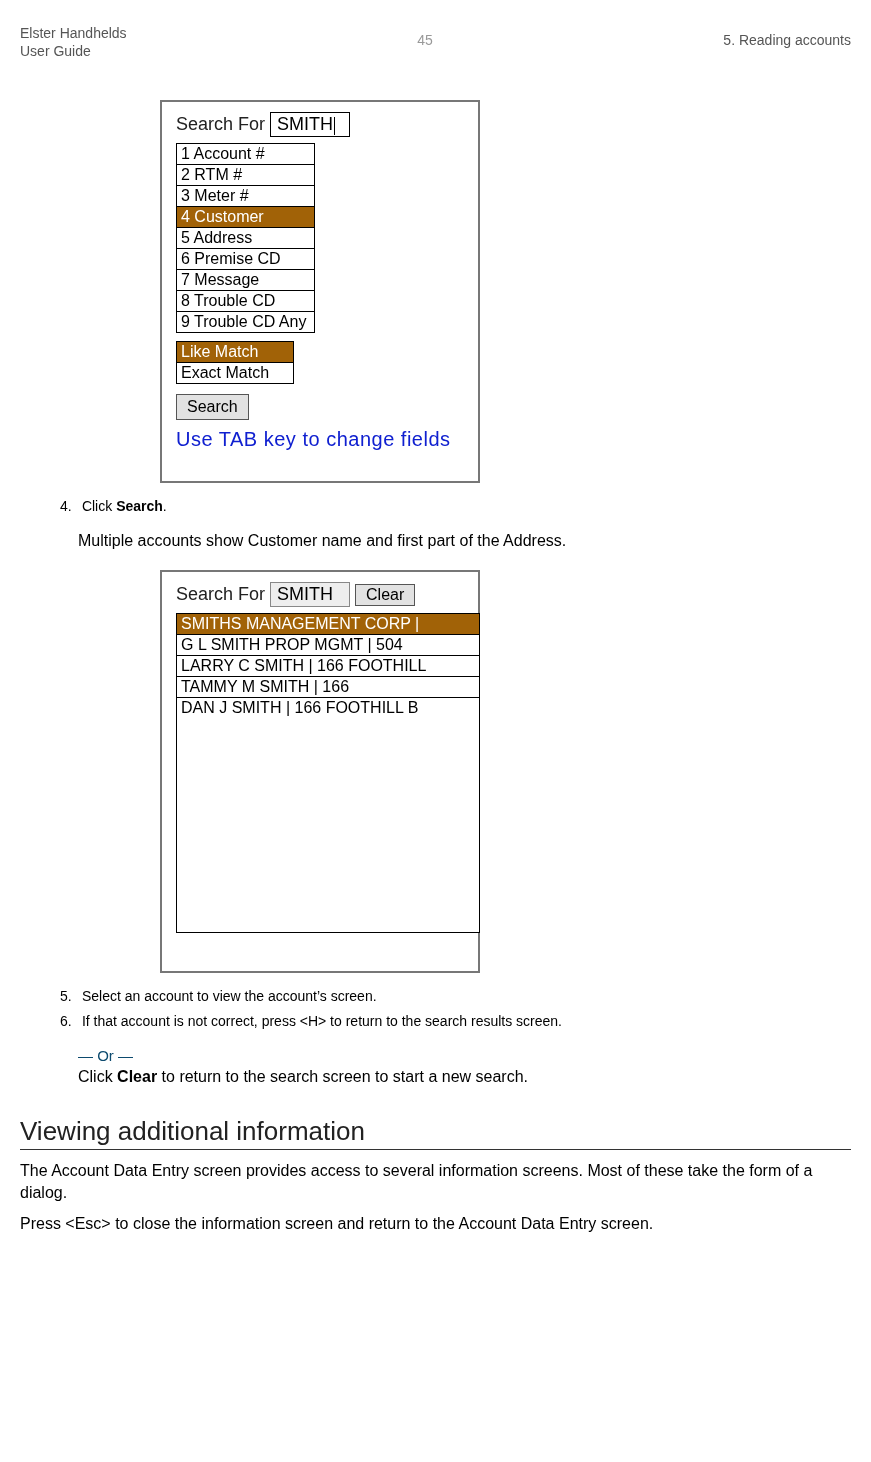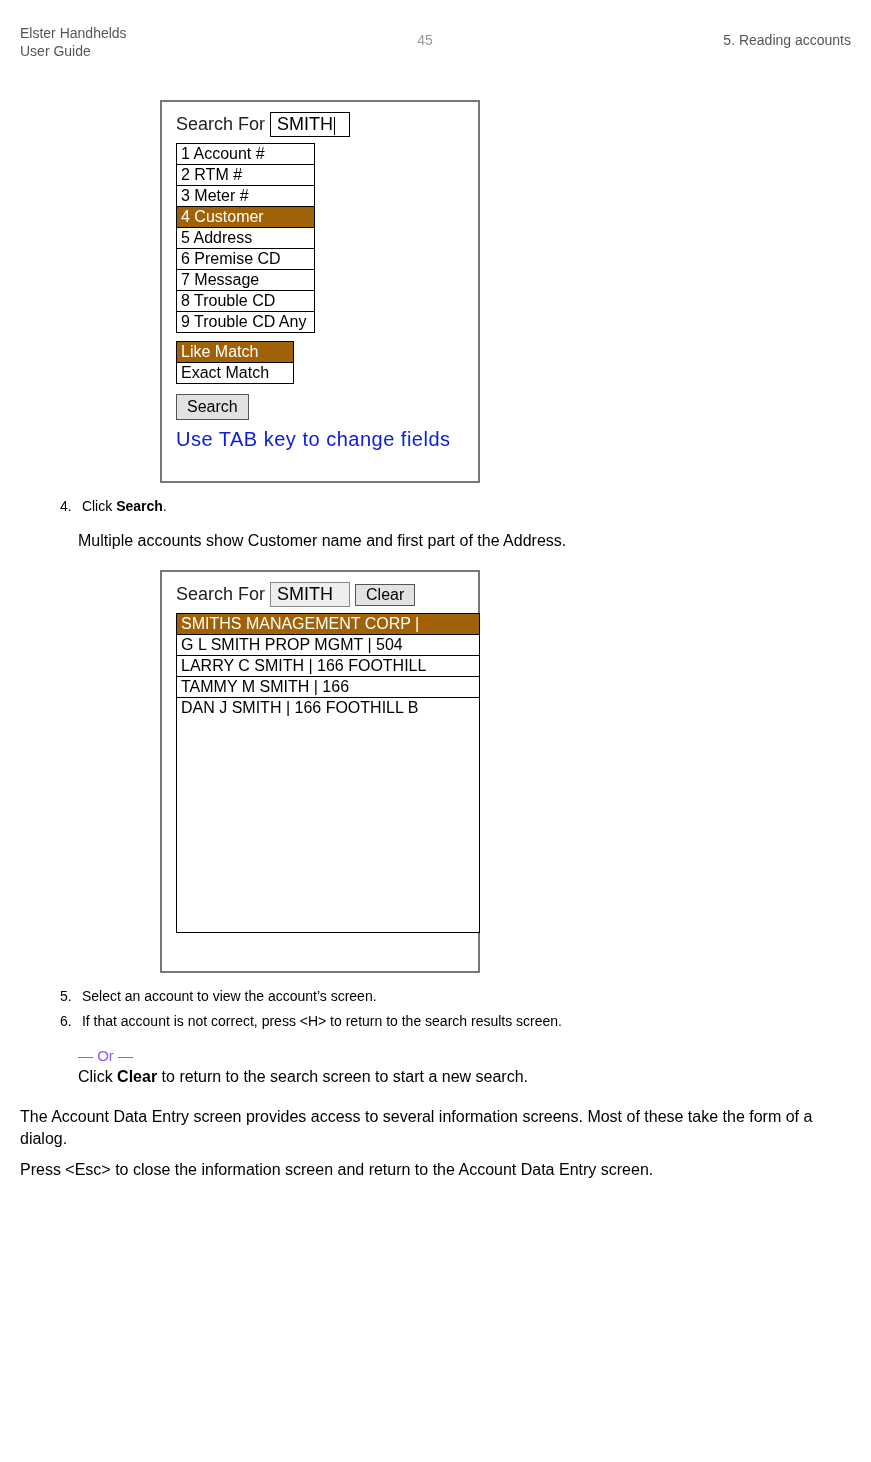--- a/index.html
+++ b/index.html
@@ -109,21 +109,21 @@
     list-style: none;
     padding-left: 40px;
     margin: 4px 0 16px 0;
   }
   ol.steps > li { margin-bottom: 6px; }
   .step-num { display: inline-block; min-width: 18px; }
   .indent-para {
     margin: 6px 0 20px 58px;
     font-size: 16px;
   }
-  .or-line { color: #8b5cf6; font-size: 15px; margin: 4px 0 4px 58px; }
+  .or-line { color: #0c4a6e; font-size: 15px; margin: 4px 0 4px 58px; }
 
   h2.section-head {
     font-weight: 400;
     font-size: 26px;
     color: #222;
     margin: 30px 0 4px 0;
     border-bottom: 1px solid #333;
     padding-bottom: 2px;
   }
   .para { font-size: 16px; margin: 10px 0; line-height: 1.35; }
@@ -201,16 +201,17 @@
     <li>
       <span class="step-num">6.</span>
       <span>If that account is not correct, press &lt;H&gt; to return to the search results screen.</span>
     </li>
   </ol>
   <div class="or-line">— Or —</div>
   <div class="indent-para" style="margin-top:2px;">
     <span>Click </span><b>Clear</b><span> to return to the search screen to start a new search.</span>
   </div>
 
+  <h2 class="section-head">Viewing additional information</h2>
   <p class="para">The Account Data Entry screen provides access to several information screens. Most of these take the form of a dialog.</p>
   <p class="para">Press &lt;Esc&gt; to close the information screen and return to the Account Data Entry screen.</p>
 
 </div>
 
 </body></html>

